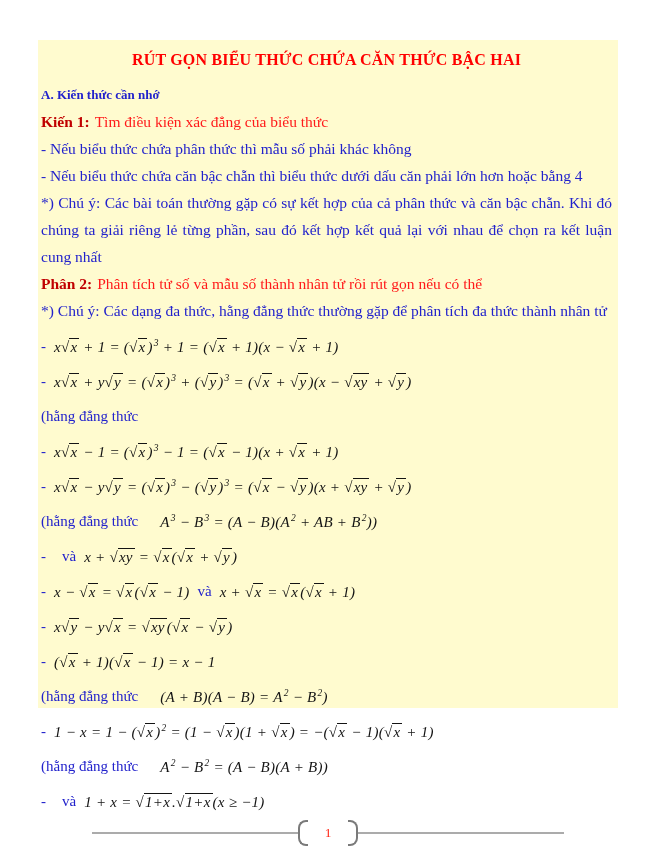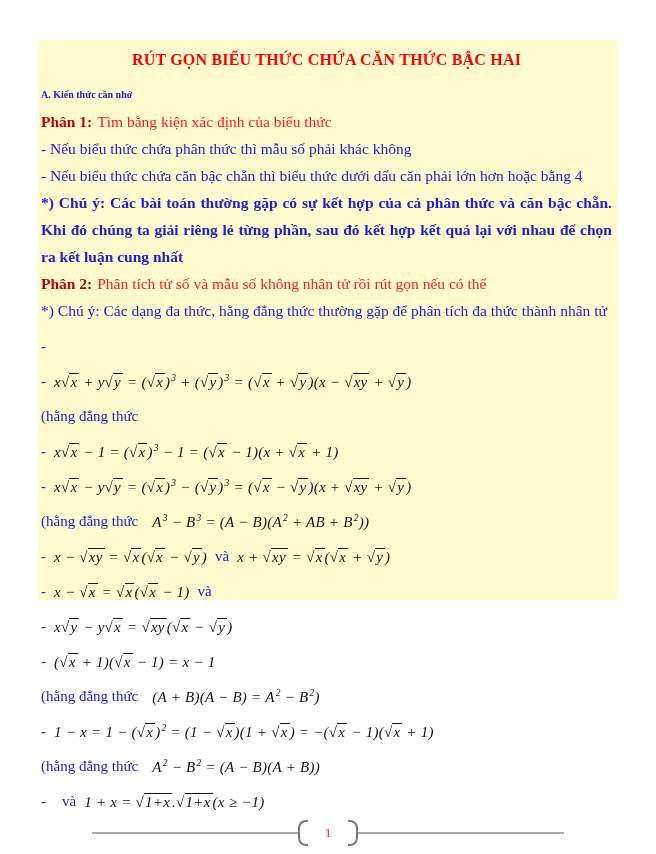--- a/index.html
+++ b/index.html
@@ -5,37 +5,37 @@
   :root{
     --bg:#FFFBCF; --title-red:#FF0000; --step-label:#C00000; --step-text:#FF1A1A;
     --blue:#2222CC; --ink:#141414; --fline:#ABABAB; --fbracket:#7A7A7A; --pnum:#FF2A1A;
   }
   html,body{margin:0;padding:0;background:#fff;}
   .sheet{
     position:relative;width:656px;height:854px;background:#ffffff;overflow:hidden;
     font-family:"Liberation Serif","DejaVu Serif",serif;
   }
   .content-box{
-    position:absolute;left:38px;top:40px;width:580px;height:560px;
+    position:absolute;left:38px;top:40px;width:580px;height:668px;
     background:var(--bg);box-sizing:border-box;padding:7px 6px 0 3px;
   }
   .doc-title{
     text-align:center;font-weight:bold;font-size:16px;color:var(--title-red);
     letter-spacing:0.2px;margin:2px 0 10px 0;line-height:22px;
   }
-  .heading-a{color:var(--blue);font-weight:bold;font-size:10px;line-height:27px;}
+  .heading-a{color:var(--blue);font-weight:bold;font-size:13px;line-height:27px;}
   .step-line{font-size:15.5px;line-height:27px;}
   .step-label{color:var(--step-label);font-weight:bold;margin-right:5px;}
   .step-text{color:var(--step-text);}
   .blue-line{color:var(--blue);font-size:15.5px;line-height:27px;}
-  .note{text-align:justify;font-weight:bold;}
+  .note{text-align:justify;}
   .formula-list{margin-top:5px;}
   .formula-line{height:35px;display:flex;align-items:center;font-size:15px;}
   .seg-dash{color:var(--blue);margin-right:8px;font-style:normal;}
-  .seg-label{color:var(--blue);margin-right:14px;font-style:normal;}
+  .seg-label{color:var(--blue);margin-right:22px;font-style:normal;}
   .seg-conj{color:var(--blue);margin:0 8px;font-style:normal;}
   .seg-math{color:var(--ink);font-style:italic;letter-spacing:0.25px;white-space:nowrap;}
   .seg-math sup{font-size:9.5px;font-style:italic;margin-left:1px;}
   .sqrt{white-space:nowrap;}
   .vinc{display:inline-block;border-top:1.2px solid currentColor;padding:0 2px 0 1px;line-height:1.1;}
   .footer{
     position:absolute;left:0;top:818px;width:656px;height:30px;
     display:flex;align-items:center;justify-content:center;
   }
   .fline{height:2px;background:var(--fline);width:206px;}
@@ -48,32 +48,33 @@
   }
 </style>
 </head>
 <body>
 
 <div class="sheet">
   <div class="content-box">
     <div class="doc-title">RÚT GỌN BIỂU THỨC CHỨA CĂN THỨC BẬC HAI</div>
     <div class="heading-a">A. Kiến thức cần nhớ</div>
     <div class="step-line">
-      <span class="step-label">Phân 1:</span><span class="step-text">Tìm bằng kiện xác định của biểu thức</span>
+      <span class="step-label">Kiến 1:</span><span class="step-text">Tìm điều kiện xác đẳng của biểu thức</span>
     </div>
     <div class="blue-line">- Nếu biểu thức chứa phân thức thì mẫu số phải khác không</div>
     <div class="blue-line">- Nếu biểu thức chứa căn bậc chẵn thì biểu thức dưới dấu căn phải lớn hơn hoặc bằng 4</div>
     <div class="blue-line note">*) Chú ý: Các bài toán thường gặp có sự kết hợp của cả phân thức và căn bậc chẵn. Khi đó chúng ta giải riêng lẻ từng phần, sau đó kết hợp kết quả lại với nhau để chọn ra kết luận cung nhất</div>
     <div class="step-line">
-      <span class="step-label">Phân 2:</span><span class="step-text">Phân tích tử số và mẫu số không nhân tử rồi rút gọn nếu có thể</span>
+      <span class="step-label">Phân 2:</span><span class="step-text">Phân tích tử số và mẫu số thành nhân tử rồi rút gọn nếu có thể</span>
     </div>
     <div class="blue-line">*) Chú ý: Các dạng đa thức, hằng đẳng thức thường gặp để phân tích đa thức thành nhân tử</div>
     <div class="formula-list" id="formula-list">
         <div class="formula-line">
           <span class="seg-dash">-</span>
+          <span class="seg-math">x<span class="sqrt">√<span class="vinc">x</span></span> + 1 = (<span class="sqrt">√<span class="vinc">x</span></span>)<sup>3</sup> + 1 = (<span class="sqrt">√<span class="vinc">x</span></span> + 1)(x − <span class="sqrt">√<span class="vinc">x</span></span> + 1)</span>
         </div>
         <div class="formula-line">
           <span class="seg-dash">-</span>
           <span class="seg-math">x<span class="sqrt">√<span class="vinc">x</span></span> + y<span class="sqrt">√<span class="vinc">y</span></span> = (<span class="sqrt">√<span class="vinc">x</span></span>)<sup>3</sup> + (<span class="sqrt">√<span class="vinc">y</span></span>)<sup>3</sup> = (<span class="sqrt">√<span class="vinc">x</span></span> + <span class="sqrt">√<span class="vinc">y</span></span>)(x − <span class="sqrt">√<span class="vinc">xy</span></span> + <span class="sqrt">√<span class="vinc">y</span></span>)</span>
         </div>
         <div class="formula-line">
           <span class="seg-label">(hằng đẳng thức</span>
         </div>
         <div class="formula-line">
           <span class="seg-dash">-</span>
@@ -82,28 +83,28 @@
         <div class="formula-line">
           <span class="seg-dash">-</span>
           <span class="seg-math">x<span class="sqrt">√<span class="vinc">x</span></span> − y<span class="sqrt">√<span class="vinc">y</span></span> = (<span class="sqrt">√<span class="vinc">x</span></span>)<sup>3</sup> − (<span class="sqrt">√<span class="vinc">y</span></span>)<sup>3</sup> = (<span class="sqrt">√<span class="vinc">x</span></span> − <span class="sqrt">√<span class="vinc">y</span></span>)(x + <span class="sqrt">√<span class="vinc">xy</span></span> + <span class="sqrt">√<span class="vinc">y</span></span>)</span>
         </div>
         <div class="formula-line">
           <span class="seg-label">(hằng đẳng thức</span>
           <span class="seg-math">A<sup>3</sup> − B<sup>3</sup> = (A − B)(A<sup>2</sup> + AB + B<sup>2</sup>))</span>
         </div>
         <div class="formula-line">
           <span class="seg-dash">-</span>
-          <span class="seg-math">x − <span class="sqrt">√<span class="vinc">xy</span></span> = <span class="sqrt">√<span class="vinc">x</span></span>(<span class="sqrt">√<span class="vinc">x</span></span> − <span class="sqrt">√<span class="vinc">y</span></span>)</span>
           <span class="seg-conj">và</span>
           <span class="seg-math">x + <span class="sqrt">√<span class="vinc">xy</span></span> = <span class="sqrt">√<span class="vinc">x</span></span>(<span class="sqrt">√<span class="vinc">x</span></span> + <span class="sqrt">√<span class="vinc">y</span></span>)</span>
         </div>
         <div class="formula-line">
           <span class="seg-dash">-</span>
           <span class="seg-math">x − <span class="sqrt">√<span class="vinc">x</span></span> = <span class="sqrt">√<span class="vinc">x</span></span>(<span class="sqrt">√<span class="vinc">x</span></span> − 1)</span>
           <span class="seg-conj">và</span>
+          <span class="seg-math">x + <span class="sqrt">√<span class="vinc">x</span></span> = <span class="sqrt">√<span class="vinc">x</span></span>(<span class="sqrt">√<span class="vinc">x</span></span> + 1)</span>
         </div>
         <div class="formula-line">
           <span class="seg-dash">-</span>
           <span class="seg-math">x<span class="sqrt">√<span class="vinc">y</span></span> − y<span class="sqrt">√<span class="vinc">x</span></span> = <span class="sqrt">√<span class="vinc">xy</span></span>(<span class="sqrt">√<span class="vinc">x</span></span> − <span class="sqrt">√<span class="vinc">y</span></span>)</span>
         </div>
         <div class="formula-line">
           <span class="seg-dash">-</span>
           <span class="seg-math">(<span class="sqrt">√<span class="vinc">x</span></span> + 1)(<span class="sqrt">√<span class="vinc">x</span></span> − 1) = x − 1</span>
         </div>
         <div class="formula-line">

